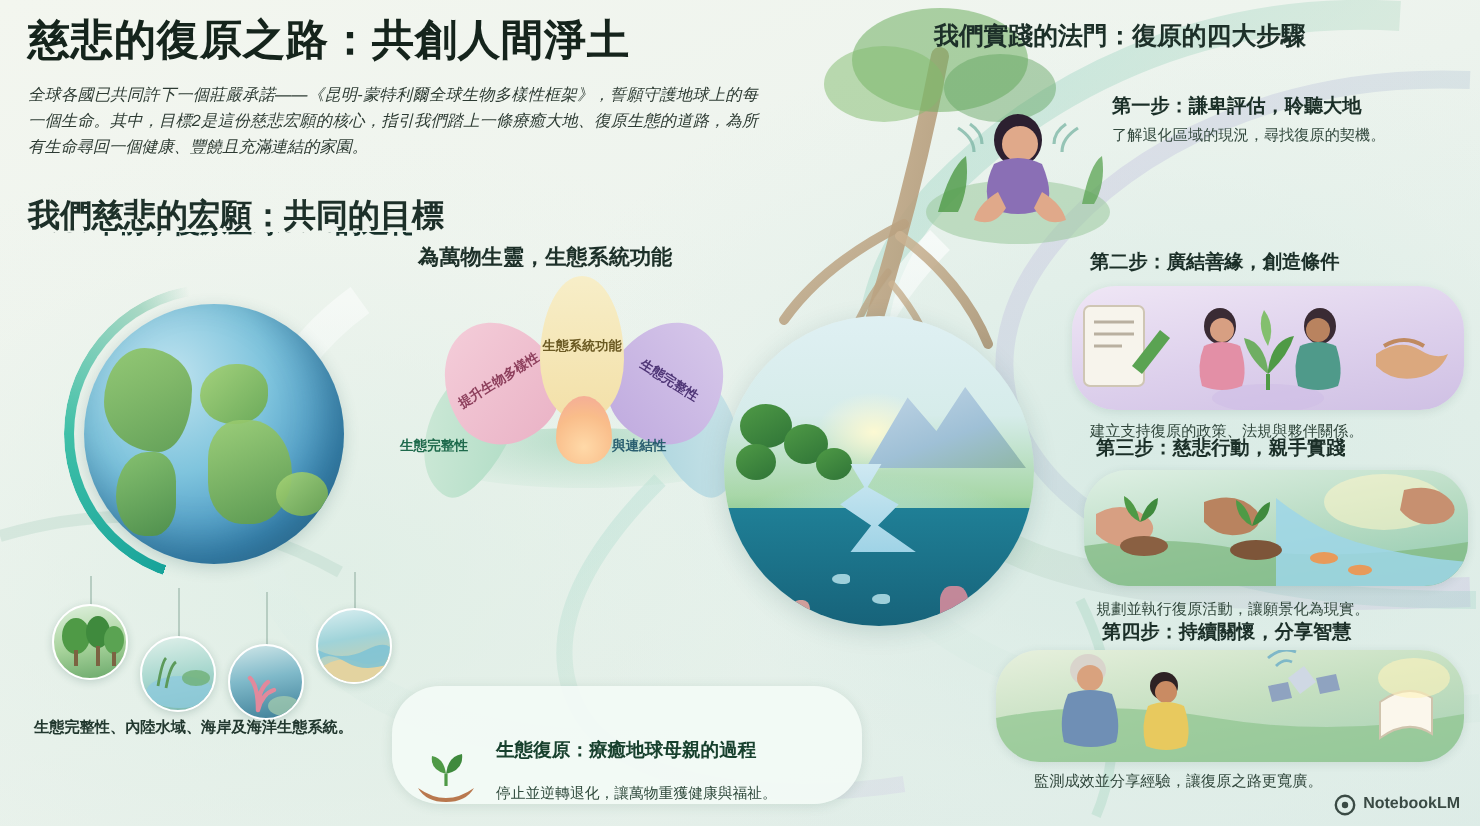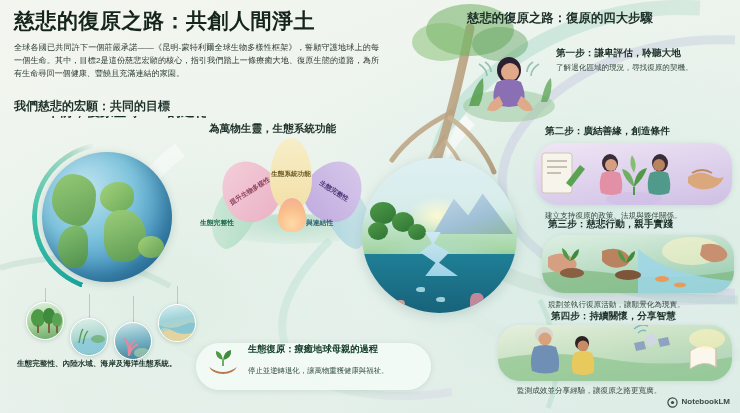--- a/index.html
+++ b/index.html
@@ -22,25 +22,25 @@
   .ribbons { position: absolute; inset: 0; pointer-events: none; }
 
   
   .header { position: absolute; left: 14px; top: 8px; width: 430px; }
   .main-title {
     font-size: 21px; font-weight: bold; color: #15241c;
     letter-spacing: .5px; line-height: 1.2;
   }
   .intro {
     margin-top: 8px; font-size: 8.1px; line-height: 1.62;
-    color: #2d3b33; width: 365px; text-align: justify;
+    color: #2d3b33; width: 365px; text-align: justify; font-style: italic;
   }
   .section-head-left {
     position: absolute; left: 14px; top: 98px;
-    font-size: 12px; font-weight: bold; color: #1d3029;
+    font-size: 16px; font-weight: bold; color: #1d3029;
   }
   .section-head-right {
     position: absolute; left: 467px; top: 10px;
     font-size: 12.4px; font-weight: bold; color: #1d3029;
   }
 
   
   .globe-wrap { position: absolute; left: 18px; top: 120px; width: 180px; height: 175px; }
   .globe {
     position: absolute; left: 24px; top: 32px; width: 130px; height: 130px;
@@ -173,24 +173,24 @@
   .eco-3 { left: 96px; top: 22px; background: linear-gradient(170deg,#cfe6e8,#7fb9c9 45%, #3e7e97); }
   .eco-4 { left: 140px; top: 4px; background: linear-gradient(170deg,#d9eef0,#9fd3d9 40%, #e0cf9a); }
   .eco-stem { position: absolute; background: #b7cdc2; width: 1.2px; }
   .eco-caption {
     position: absolute; left: 17px; top: 358px; width: 175px;
     font-size: 7.6px; font-weight: bold; line-height: 1.55; color: #22382f;
   }
 
   
   .pill {
-    position: absolute; left: 196px; top: 343px; width: 235px; height: 47px;
+    position: absolute; left: 196px; top: 343px; width: 235px; height: 59px;
     background: rgba(242,250,245,.95); border-radius: 24px;
     box-shadow: 0 1px 6px rgba(40,90,70,.13);
-    display: flex; align-items: flex-start; padding: 0 12px 0 10px; gap: 8px;
+    display: flex; align-items: flex-end; padding: 0 12px 0 10px; gap: 8px;
   }
   .pill-title { font-size: 9.3px; font-weight: bold; color: #18412e; line-height: 1.3; }
   .pill-sub { font-size: 7.4px; color: #2f4a3c; margin-top: 11px; }
   .sprout-hand { width: 34px; height: 32px; flex: 0 0 34px; }
 
   
   .step { position: absolute; width: 272px; }
   .step-title { font-size: 9.6px; font-weight: bold; color: #1b2f28; }
   .step-sub { font-size: 7.6px; color: #31473c; margin-top: 3px; }
   .s1 { left: 556px; top: 47px; }
@@ -263,21 +263,21 @@
 
     <path d="M414,176 q4,-4 8,0 M424,172 q4,-4 8,0" fill="none" stroke="#5b7f86" stroke-width="1.2" opacity=".75"></path>
   </svg>
 
   <div class="header">
     <div class="main-title">慈悲的復原之路：共創人間淨土</div>
     <div class="intro">全球各國已共同許下一個莊嚴承諾——《昆明-蒙特利爾全球生物多樣性框架》，誓願守護地球上的每一個生命。其中，目標2是這份慈悲宏願的核心，指引我們踏上一條療癒大地、復原生態的道路，為所有生命尋回一個健康、豐饒且充滿連結的家園。</div>
   </div>
 
   <div class="section-head-left">我們慈悲的宏願：共同的目標</div>
-  <div class="section-head-right">慈悲的復原之路：復原的四大步驟</div>
+  <div class="section-head-right">我們實踐的法門：復原的四大步驟</div>
 
   <div class="globe-wrap">
     <div class="globe">
       <span class="land l1"></span>
         <span class="land l2"></span>
         <span class="land l3"></span>
       <span class="land l4"></span>
         <span class="land l5"></span>
     </div>
     <div class="globe-ring"></div>

